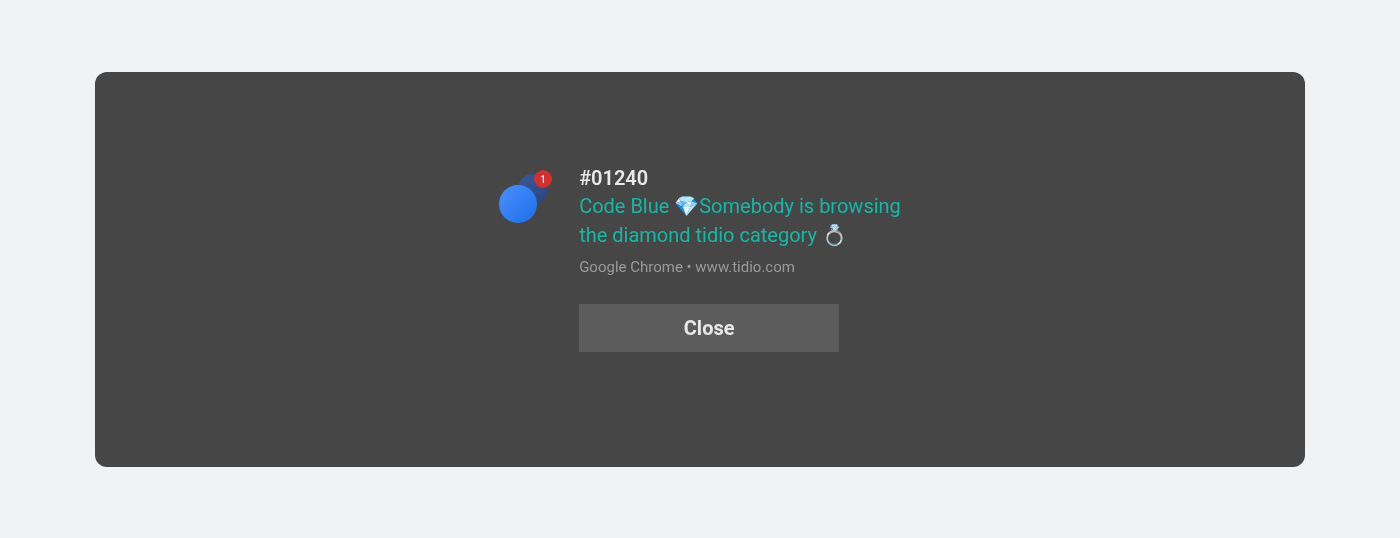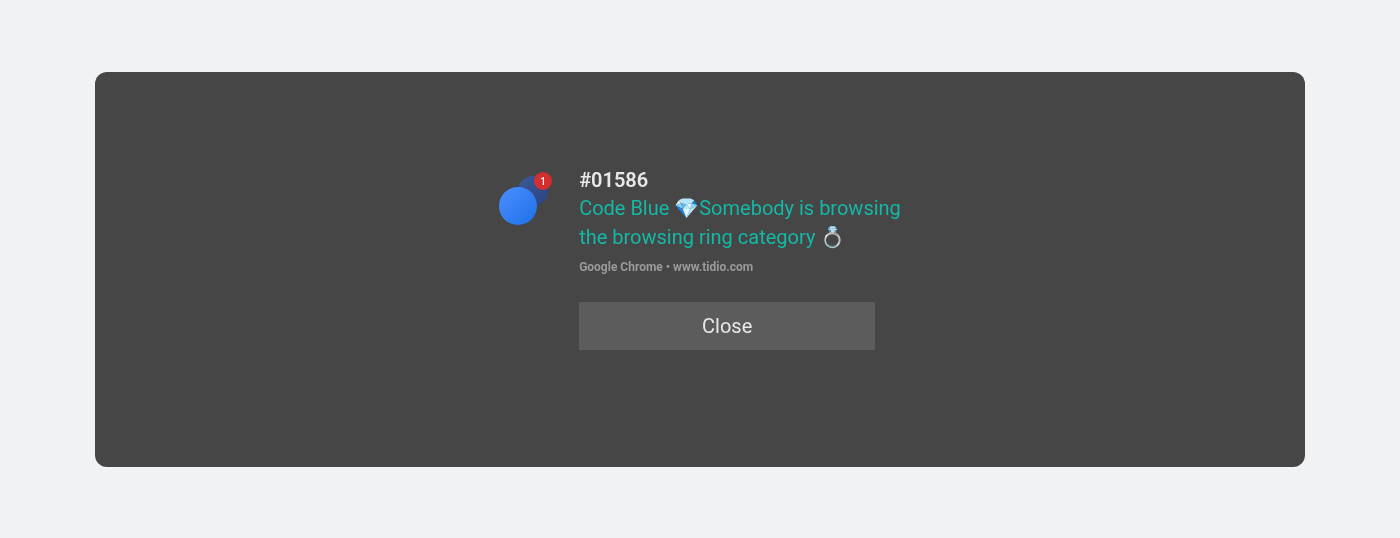--- a/index.html
+++ b/index.html
@@ -102,54 +102,54 @@
     .message {
       color: #14b8a6;
       font-size: 20px;
       font-weight: 400;
       line-height: 1.45;
       max-width: 330px;
     }
     
     .source {
       color: #9a9a9a;
-      font-size: 12px;
-      font-weight: 700;
+      font-size: 15px;
+      font-weight: 400;
       margin-top: 8px;
     }
     
     .close-button {
       margin-top: 28px;
       margin-left: 80px;
-      width: 296px;
+      width: 260px;
       height: 48px;
       background-color: rgba(255, 255, 255, 0.12);
       color: #e8e8e8;
       font-size: 20px;
-      font-weight: 400;
+      font-weight: 700;
       border: none;
       cursor: pointer;
       font-family: inherit;
     }
   </style>
 </head>
 <body>
 
 <div class="panel">
   <div class="notification">
     <div class="notification-content">
       <div class="app-icon">
         <div class="bubble-back"></div>
         <div class="bubble-front"></div>
         <div class="badge">1</div>
       </div>
       <div class="text-block">
-        <div class="title">#01586</div>
+        <div class="title">#01240</div>
         <div class="message">
           <span>Code Blue 💎Somebody is browsing</span><br>
-          <span>the browsing ring category 💍</span>
+          <span>the diamond tidio category 💍</span>
         </div>
         <div class="source">Google Chrome • www.tidio.com</div>
       </div>
     </div>
     <button class="close-button">Close</button>
   </div>
 </div>
 
 </body></html>

